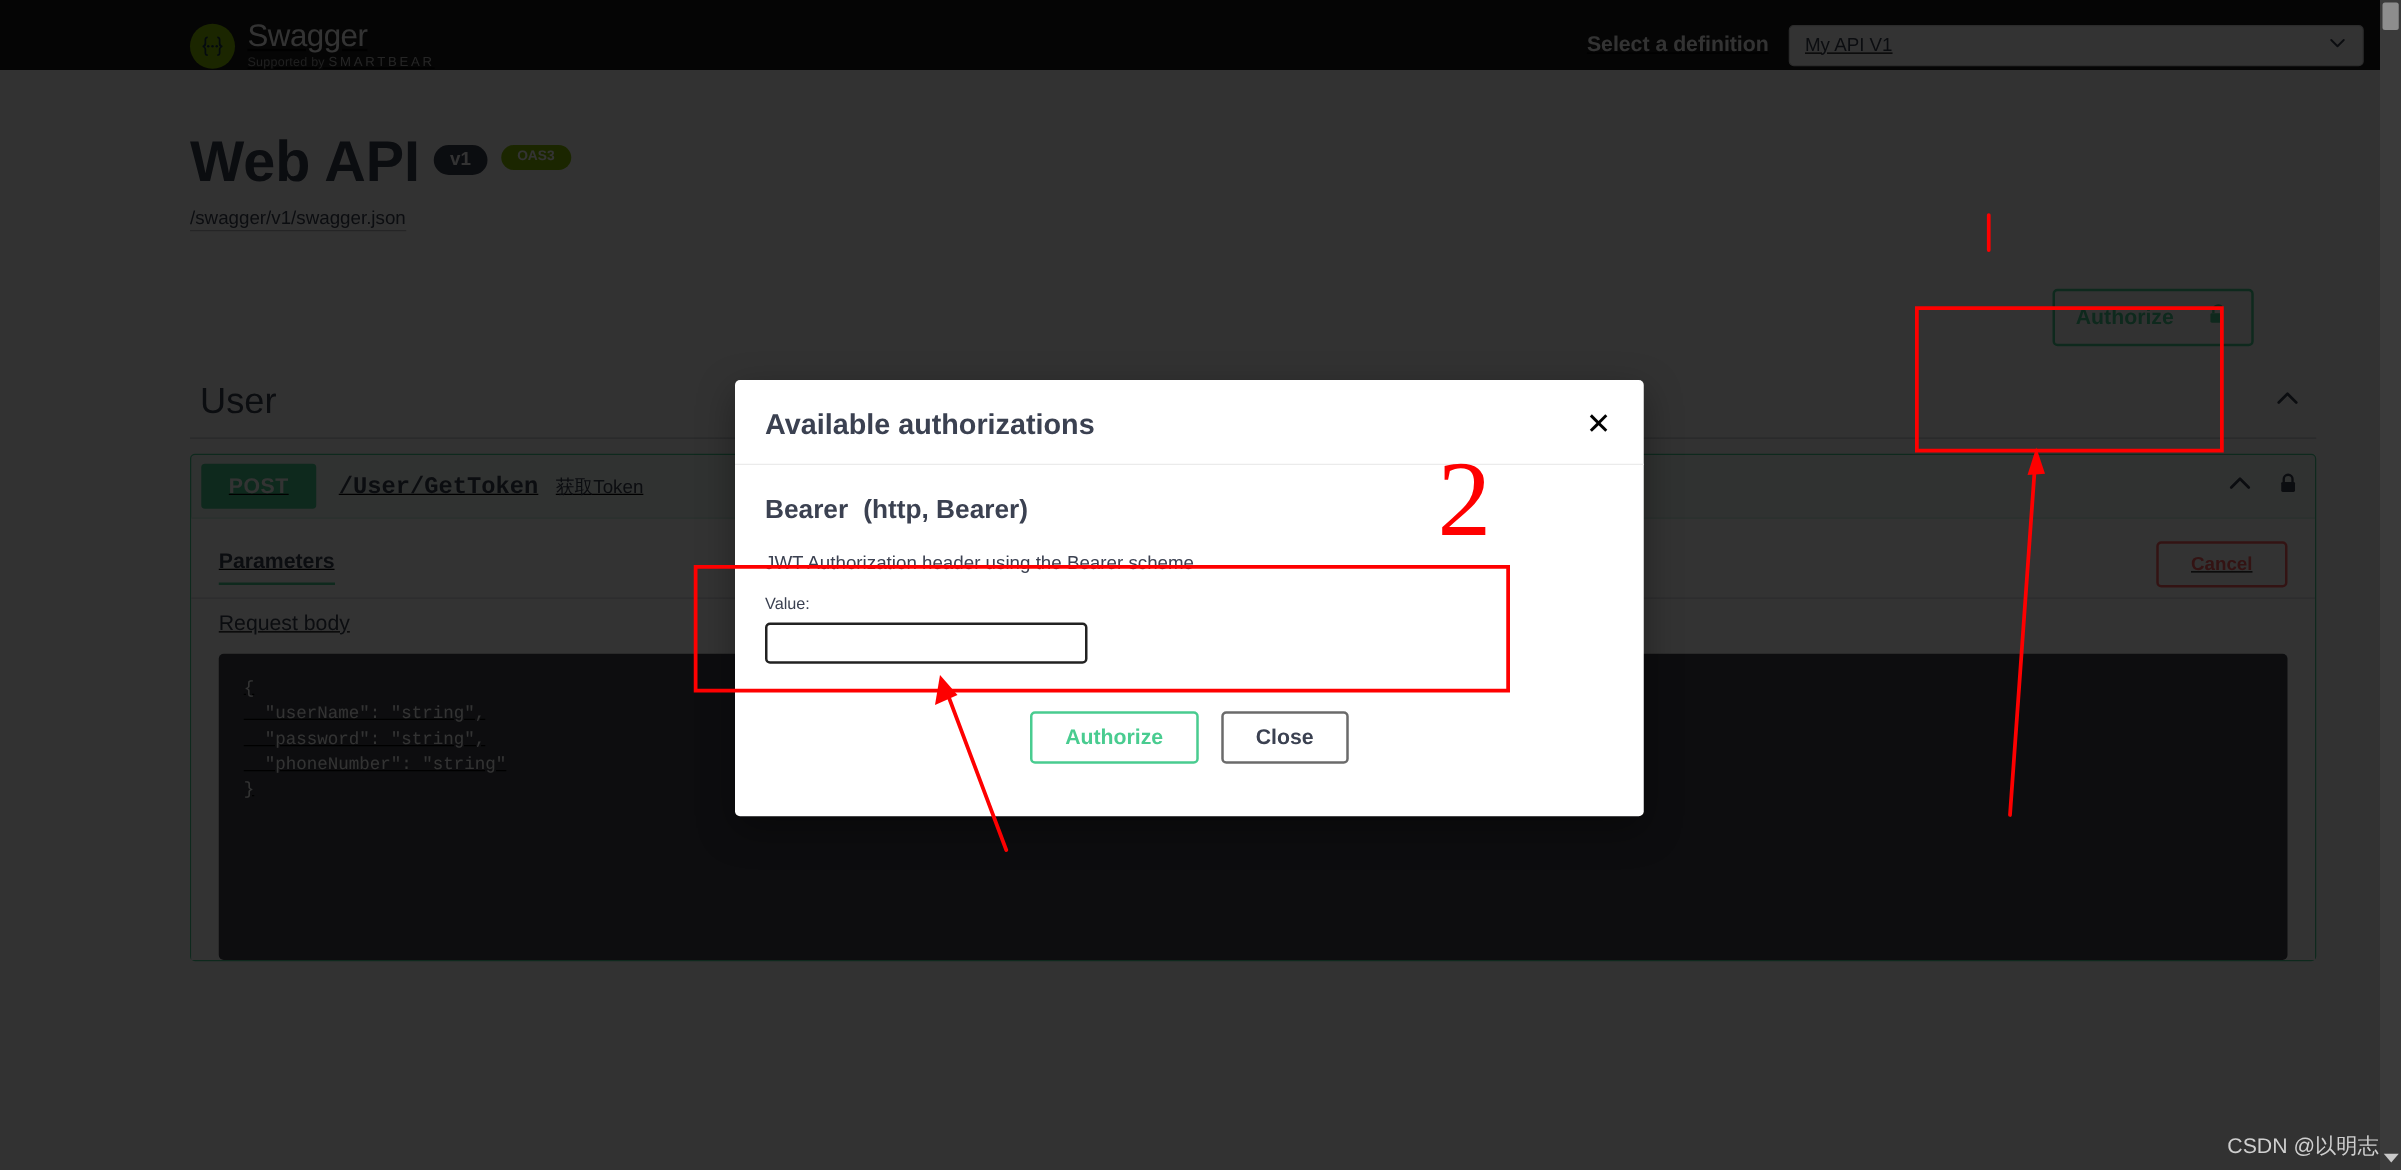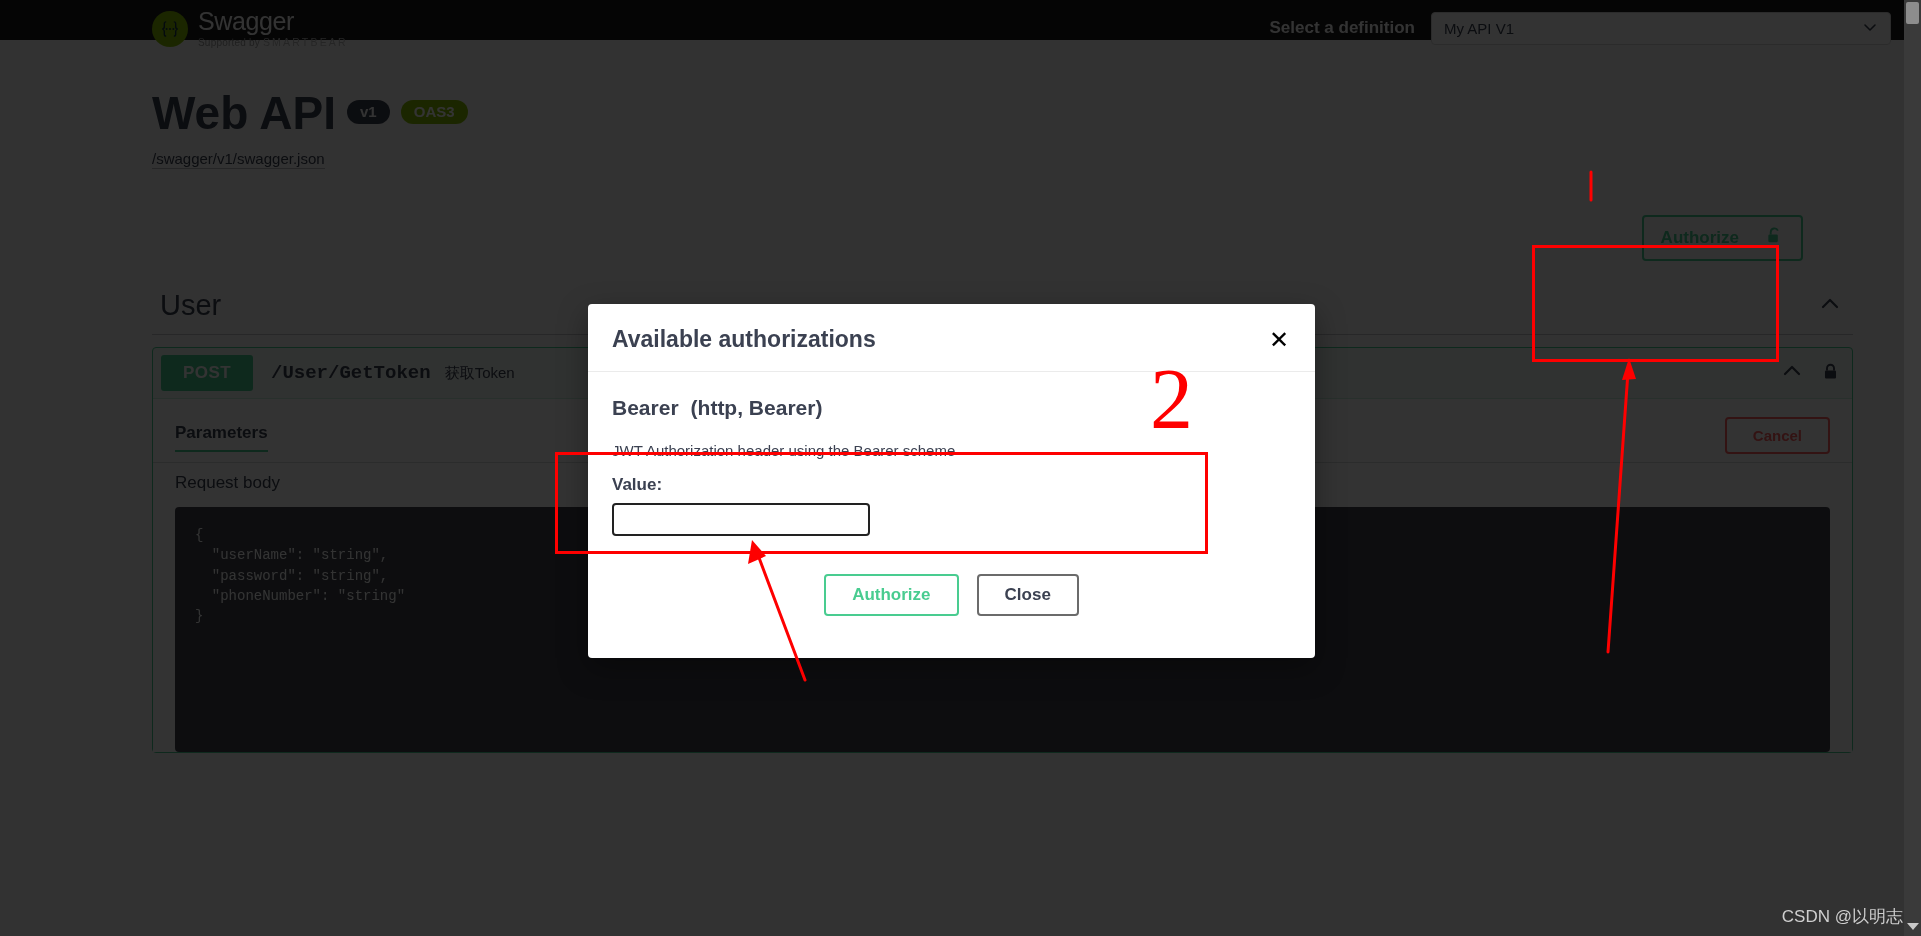--- a/index.html
+++ b/index.html
@@ -9,23 +9,24 @@
     font-family: "Liberation Sans", sans-serif;
     overflow: hidden;
   }
   #root { position: relative; width: 1921px; height: 936px; background: #fafafa; }
 
   
   .page { position: absolute; inset: 0; background: #fafafa; }
 
   
   .topbar {
-    height: 40px; background: #1b1b1b;
+    height: 56px; background: #1b1b1b;
     display: flex; align-items: center;
     padding: 16px 30px 0 152px;
+    text-decoration: underline;
   }
   .logo-wrap { display: flex; align-items: flex-start; gap: 10px; }
   .logo-mark {
     width: 36px; height: 36px; border-radius: 50%;
     background: #89bf04; display: flex; align-items: center;
     justify-content: center; flex: none; margin-top: 2px;
   }
   .logo-mark svg { display: block; }
   .logo-text-block { display: flex; flex-direction: column; line-height: 1; }
   .logo-title {
@@ -55,21 +56,21 @@
   .api-title {
     font-size: 46px; font-weight: bold; color: #3b4151;
     display: flex; align-items: center; gap: 11px; line-height: 1;
   }
   .badge-version {
     background: #3b4151; color: #fff; font-size: 15px; font-weight: bold;
     border-radius: 28px; padding: 4px 13px 5px; line-height: 1;
     align-self: flex-start; margin-top: 10px;
   }
   .badge-oas {
-    background: #89bf04; color: #fff; font-size: 15px; font-weight: bold;
+    background: #89bf04; color: #fff; font-size: 11px; font-weight: bold;
     border-radius: 28px; padding: 4px 13px 5px; line-height: 1;
     align-self: flex-start; margin-top: 10px;
   }
   .api-url {
     margin-top: 14px; font-size: 15px; color: #3b4151;
     text-decoration: none; border-bottom: 1px solid rgba(59,65,81,.35);
     display: inline-block; padding-bottom: 1px;
   }
 
   
@@ -91,20 +92,21 @@
     display: flex; align-items: center; padding: 0 12px 12px 8px;
     border-bottom: 1px solid rgba(59,65,81,.3);
   }
   .tag-name { font-size: 29px; color: #3b4151; font-weight: normal; }
   .tag-head .chev-up { margin-left: auto; }
 
   
   .op {
     margin-top: 12px; border: 1px solid #49cc90; border-radius: 4px;
     background: rgba(73,204,144,.06);
+    text-decoration: underline;
   }
   .op-summary {
     display: flex; align-items: center; gap: 0; padding: 7px 12px 7px 8px;
   }
   .op-method {
     background: #49cc90; color: #fff; font-size: 17px; font-weight: bold;
     border-radius: 3px; min-width: 92px; text-align: center;
     padding: 8px 0; letter-spacing: .4px;
   }
   .op-path {
@@ -177,21 +179,21 @@
     font-size: 24px; line-height: 1; color: #000;
     font-family: "Liberation Sans", sans-serif; padding: 0 2px;
   }
   .modal-body { padding: 24px 24px 10px 24px; }
   .scheme-name {
     font-size: 21px; font-weight: bold; color: #3b4151;
     margin-bottom: 22px;
   }
   .scheme-name .kind { margin-left: 12px; }
   .scheme-desc { font-size: 15px; color: #3b4151; margin-bottom: 16px; }
-  .value-label { font-size: 17px; font-weight: bold; color: #3b4151; margin-bottom: 8px; }
+  .value-label { font-size: 13px; font-weight: normal; color: #3b4151; margin-bottom: 8px; }
   .value-input {
     width: 258px; height: 33px; border: 2px solid #222; border-radius: 4px;
     padding: 0 9px; font-size: 15px; font-family: "Liberation Sans", sans-serif;
     color: #3b4151; outline: none; background: #fff;
   }
   .modal-actions {
     display: flex; justify-content: center; gap: 18px;
     padding: 28px 24px 42px 24px;
   }
   .btn-modal-authorize {

